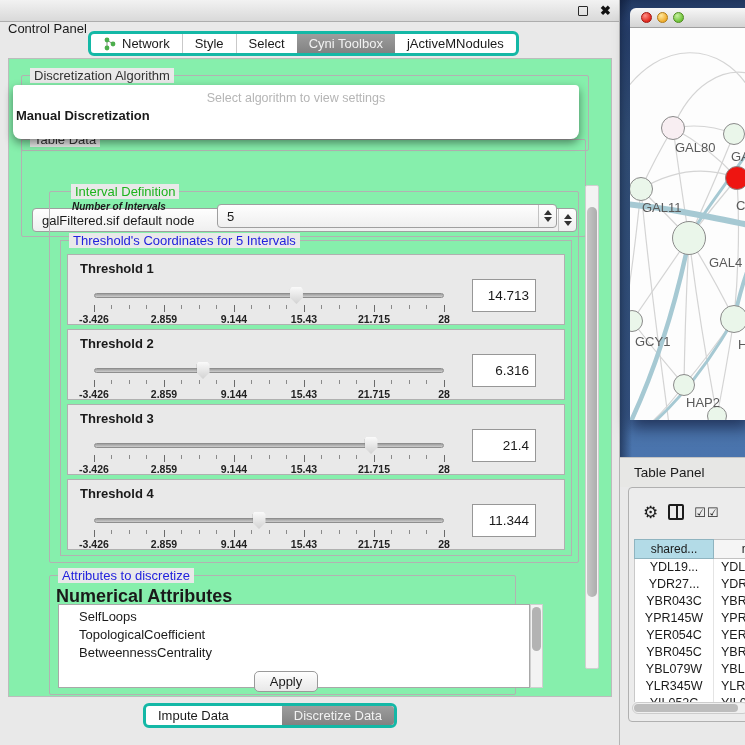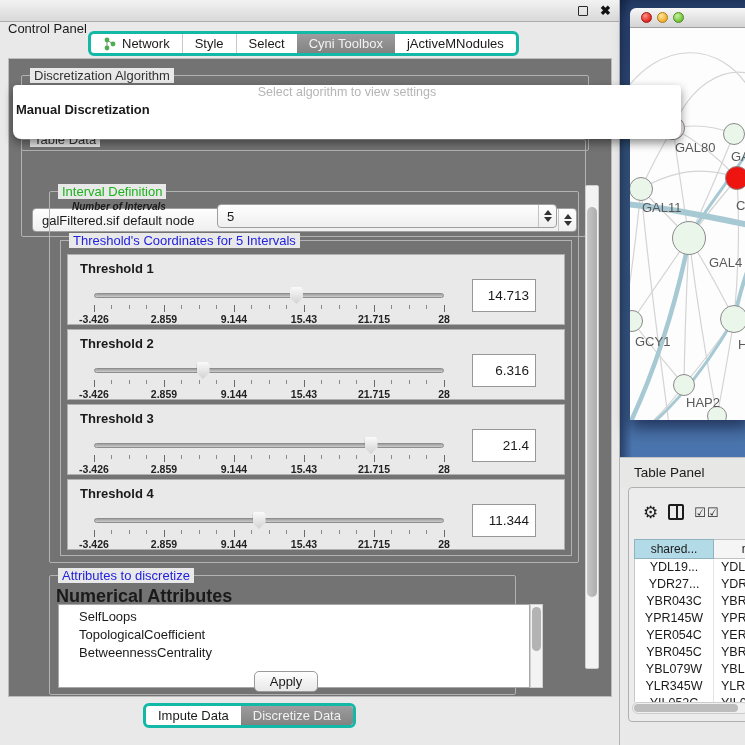--- a/index.html
+++ b/index.html
@@ -16,40 +16,40 @@
   .win-float { width:10px; height:10px; border:1.5px solid #2a2a2a; border-radius:1px; margin-right:12px; cursor:pointer; }
   .win-close { font-size:13px; font-weight:bold; color:#111; cursor:pointer; line-height:1; }
 
   .tabgroup { position:absolute; display:flex; align-items:stretch; background:#fff;
     border:3px solid #14b8a6; border-radius:6px; overflow:hidden; height:25px; font-size:13px; }
   .tabgroup .tab { display:flex; align-items:center; padding:0 12px; cursor:pointer; white-space:nowrap; }
   .tabgroup .tab + .tab { border-left:1px solid #c9c9c9; }
   .tabgroup .tab.active { background:linear-gradient(180deg,#9d9d9d,#828282); color:#f2f2f2; border-left:none; }
   .tabgroup .tab.after-active { border-left:none; }
   .cp-tabs { left:88px; top:31px; }
-  .cp-bottom-tabs { left:143px; top:703px; }
+  .cp-bottom-tabs { left:143px; top:703px;gap:41px; }
   .net-tab-icon { width:14px; height:14px; margin-right:5px; }
 
   .cp-content { position:absolute; left:8px; top:58px; width:604px; height:639px;
-    border:1px solid #bcbcbc; background:#737373; }
+    border:1px solid #bcbcbc; background:#86efac; }
 
   .group { position:absolute; border:1px solid #b2b2b2; border-radius:2px; }
   .group-legend { position:absolute; top:-8px; left:8px; background:#e9e9e9; padding:0 4px; font-size:13px; }
-  .legend-green { color:#1db31d; }
+  .legend-green { color:#1db31d;margin-left:13px; }
   .legend-blue  { color:#2222dd; }
   .legend-dark  { color:#333; }
 
   
   .algo-group { left:12px; top:16px; width:568px; height:76px; }
   .algo-combo-focus { position:absolute; left:10px; top:22px; width:546px; height:26px;
     border:2px solid #4f93d2; border-radius:5px; background:linear-gradient(180deg,#fdfdfd,#eee); }
 
   
-  .algo-popup { position:absolute; left:4px; top:26px; width:668px; height:54px; background:#fff;
-    border-radius:4px 4px 8px 8px; box-shadow:0 4px 10px rgba(0,0,0,.45); z-index:30; padding-top:0; }
+  .algo-popup { position:absolute; left:4px; top:26px; width:566px; height:54px; background:#fff;
+    border-radius:4px 4px 8px 8px; box-shadow:0 4px 10px rgba(0,0,0,.45); z-index:30; padding-top:6px; }
   .popup-hint { text-align:center; color:#b5b5b5; font-size:12.5px; height:17px; }
   .popup-opt { font-size:13px; padding:0 3px; height:16px; line-height:16px; cursor:pointer; }
   .popup-opt.sel { font-weight:bold; }
 
   
   .combo { position:absolute; background:linear-gradient(180deg,#fefefe,#efefef);
     border:1px solid #9f9f9f; border-radius:4px; font-size:13px; display:flex; align-items:center; cursor:pointer; }
   .combo-text { flex:1; padding:0 9px; overflow:hidden; white-space:nowrap; }
   .combo-step { width:18px; align-self:stretch; border-left:1px solid #c3c3c3; display:flex;
     flex-direction:column; align-items:center; justify-content:center; gap:2px; }

